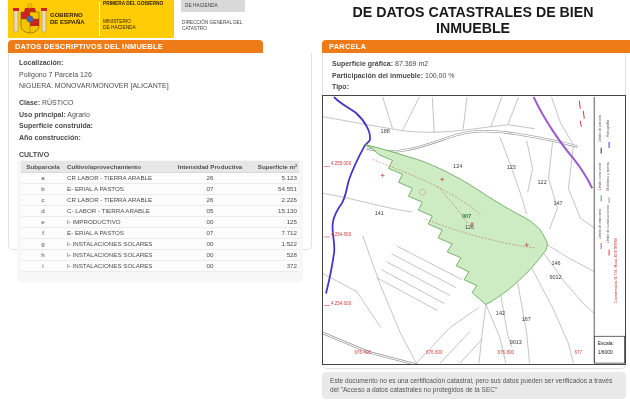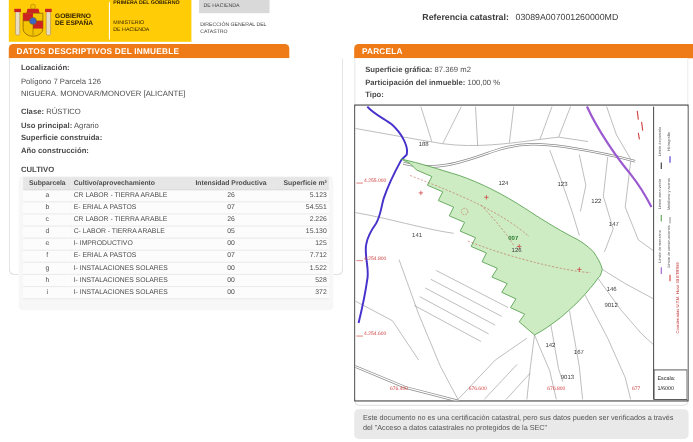--- a/index.html
+++ b/index.html
@@ -86,20 +86,21 @@
     <div class="ministry">
       <div class="vice">PRIMERA DEL GOBIERNO</div>
       <div style="white-space:pre-line">MINISTERIO
 DE HACIENDA</div>
     </div>
   </div>
   <div class="gray-box">DE HACIENDA</div>
   <div class="dg-text">DIRECCIÓN GENERAL DEL CATASTRO</div>
 
   <div class="title-block">
+    <h1>DE DATOS CATASTRALES DE BIEN INMUEBLE</h1>
     <div class="ref-line">
       <span class="lbl">Referencia catastral:</span><span>03089A007001260000MD</span>
     </div>
   </div>
 
   <div class="bar bar-left">DATOS DESCRIPTIVOS DEL INMUEBLE</div>
   <div class="bar bar-right">PARCELA</div>
 
   <div class="left-panel">
     <div class="field" style="margin-top:5px"><b>Localización:</b></div>

